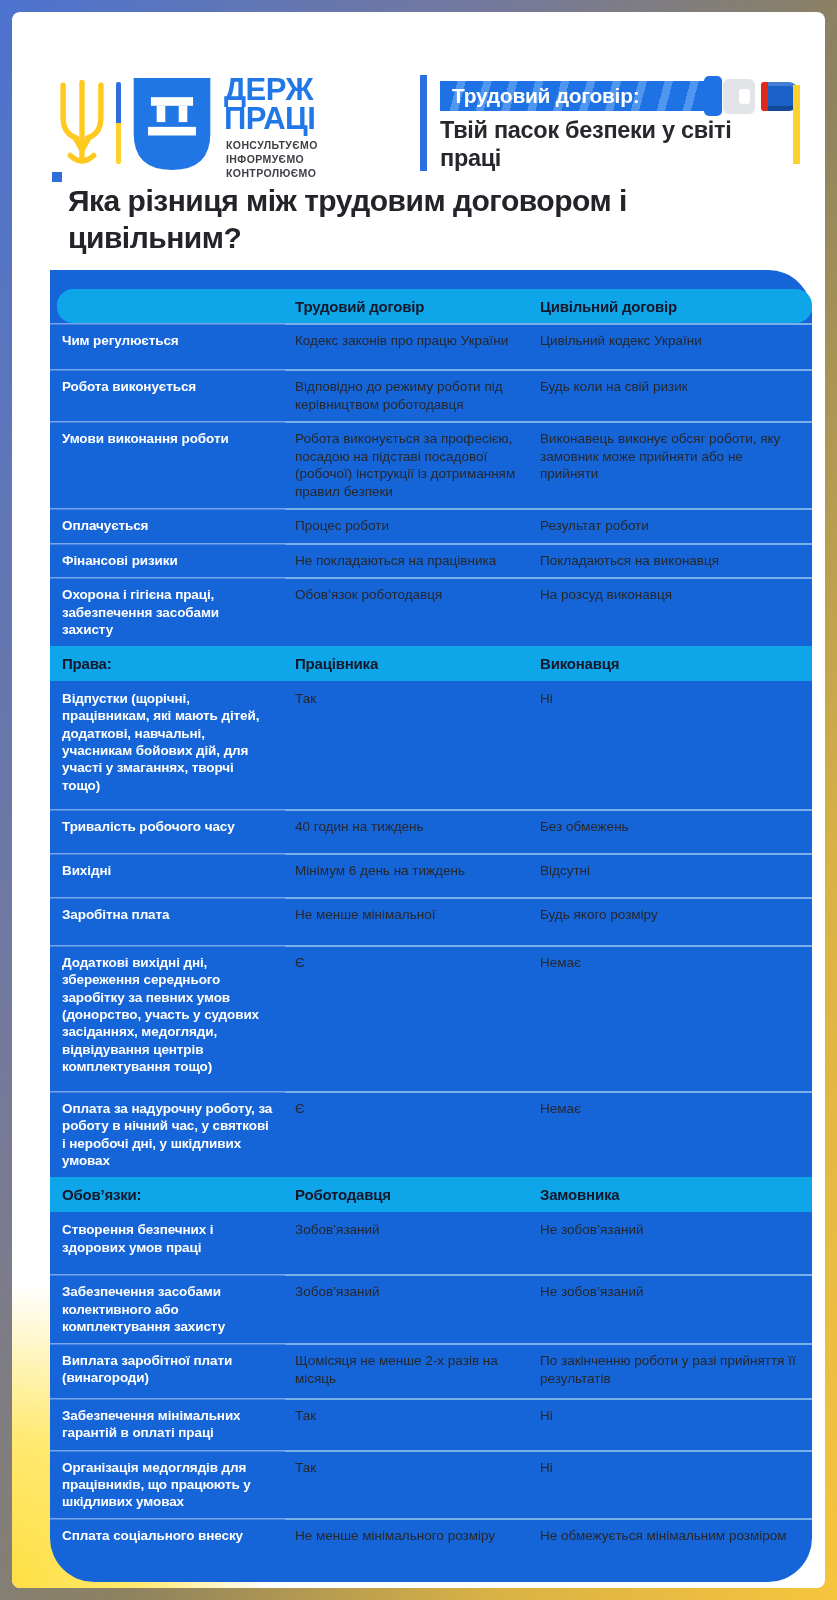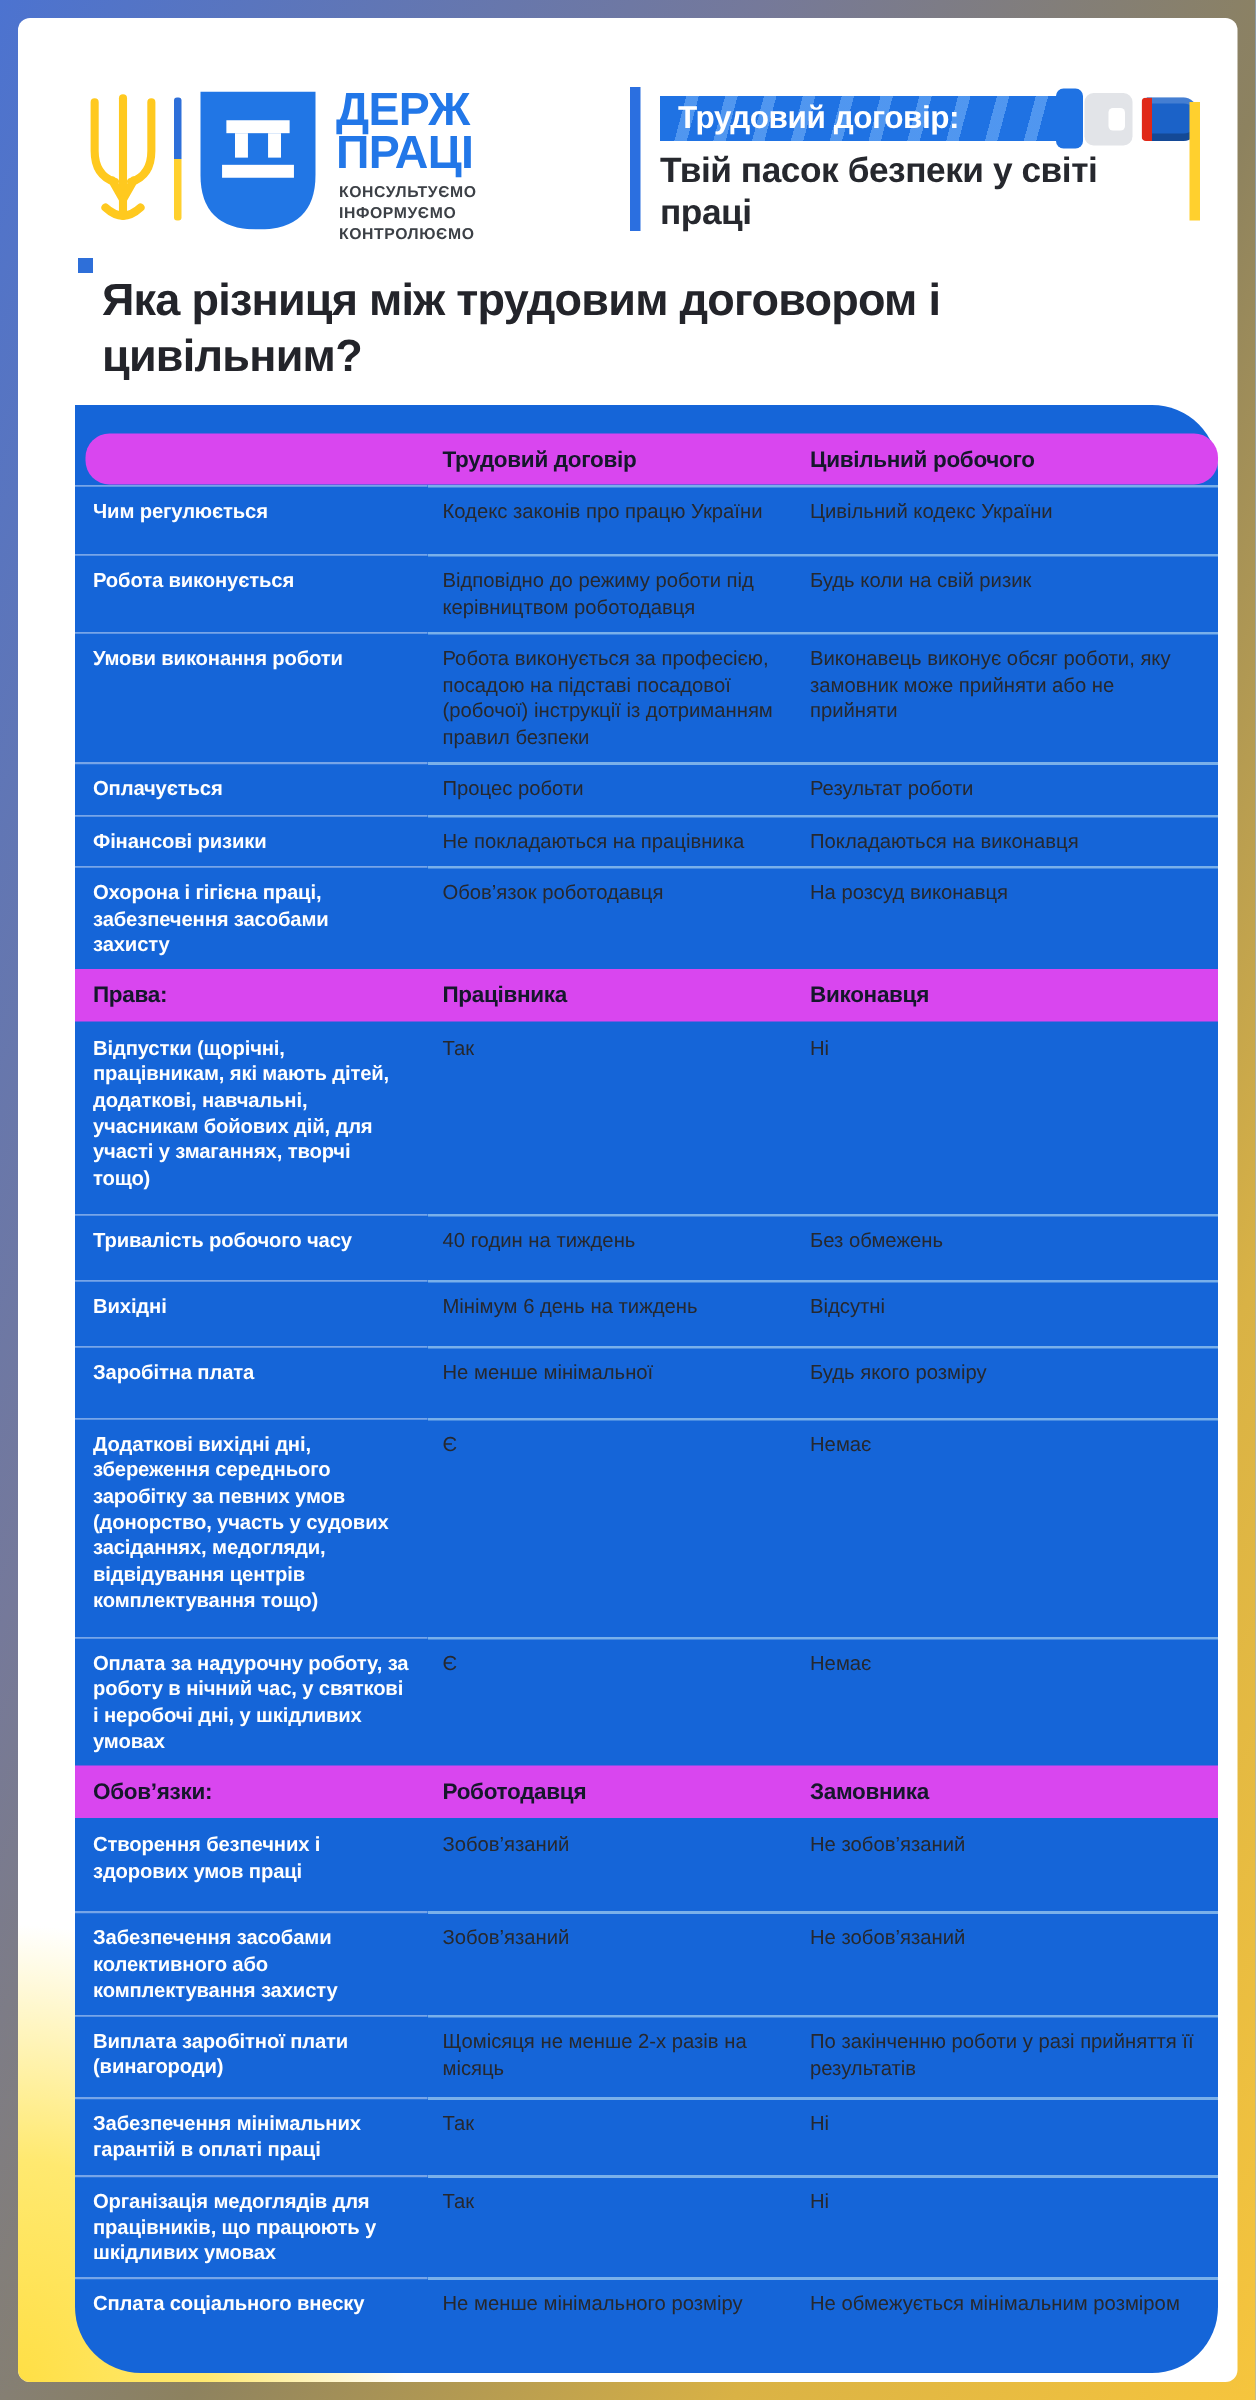--- a/index.html
+++ b/index.html
@@ -11,21 +11,21 @@
   }
   .card{
     position:absolute;left:12px;top:12px;right:12px;bottom:12px;
     background:#ffffff;border-radius:8px;overflow:hidden;
   }
   .corner-glow{
     position:absolute;left:0;bottom:0;width:340px;height:440px;z-index:0;
     background:radial-gradient(ellipse 115% 105% at 0% 100%, #ffdf45 0%, #ffe970 32%, rgba(255,255,255,0) 66%);
   }
   
-  .hdr{position:absolute;left:0;top:0;width:100%;height:155px;z-index:2;}
+  .hdr{position:absolute;left:0;top:17px;width:100%;height:155px;z-index:2;}
   .trident{position:absolute;left:43px;top:50px;}
   .flag-bar{position:absolute;left:104px;top:53px;width:5px;height:82px;
     background:linear-gradient(#2e6fd9 0 50%, #FFD02E 50% 100%);border-radius:2px;}
   .shield{position:absolute;left:119px;top:49px;}
   .org-name{position:absolute;left:212px;top:46px;font-size:31px;line-height:.94;
     font-weight:800;color:#2277E8;letter-spacing:-.5px;}
   .tagline{position:absolute;left:214px;top:110px;font-size:10.5px;line-height:1.32;
     font-weight:700;color:#3c4046;letter-spacing:.4px;}
   
   .vbar-blue{position:absolute;left:408px;top:46px;width:7px;height:96px;background:#2b6fe0;}
@@ -42,21 +42,21 @@
   .slogan{position:absolute;left:428px;top:88px;width:352px;font-size:23.5px;line-height:1.18;
     font-weight:800;color:#26282e;letter-spacing:-.3px;}
   
   .title-block{position:absolute;left:40px;top:160px;display:flex;z-index:2;flex-direction:column;}
   .title-bar{width:10px;height:78px;background:#2e6fd9;flex:0 0 10px;}
   .page-title{margin:0 0 0 16px;max-width:660px;font-size:30px;line-height:1.24;
     font-weight:800;color:#23242a;letter-spacing:-.5px;}
   
   .table{position:absolute;left:38px;top:258px;width:762px;min-height:1295px;z-index:1;padding-top:19px;box-sizing:border-box;}
   .blue-panel{position:absolute;inset:0;background:#1565d8;border-radius:0 44px 44px 44px;z-index:0;}
-  .band{position:relative;z-index:1;display:grid;background:#d946ef;height:35px;align-items:center;
+  .band{position:relative;z-index:1;display:grid;background:#0ea5e9;height:35px;align-items:center;
     font-weight:800;color:#15172b;font-size:15px;letter-spacing:-.2px;}
   .header-band{margin-left:7px;width:755px;border-radius:16px;height:34px;box-sizing:border-box;
     grid-template-columns:228px 245px 1fr;}
   .section-band{grid-template-columns:235px 245px 1fr;}
   .bcell.c0{padding-left:12px;}
   .bcell.c1,.bcell.c2{padding-left:10px;}
   #rows{position:relative;z-index:1;}
   .trow{display:grid;grid-template-columns:235px 245px 1fr;}
   .cell{box-sizing:border-box;}
   .cell.c0{padding:9px 12px 8px 12px;color:#ffffff;font-weight:700;font-size:13.5px;line-height:1.28;letter-spacing:-.1px;}
@@ -118,21 +118,21 @@
     <div class="title-block">
       <div class="title-bar"></div>
       <h1 class="page-title">Яка різниця між трудовим договором і цивільним?</h1>
     </div>
 
     <div class="table">
       <div class="blue-panel"></div>
       <div class="band header-band">
         <div class="bcell c0"></div>
         <div class="bcell c1">Трудовий договір</div>
-        <div class="bcell c2">Цивільний робочого</div>
+        <div class="bcell c2">Цивільний договір</div>
       </div>
       <div id="rows">
           <div class="trow div" style="min-height: 46px;">
             <div class="cell c0">Чим регулюється</div>
             <div class="cell c1">Кодекс законів про працю України</div>
             <div class="cell c2">Цивільний кодекс України</div>
           </div>
           <div class="trow div" style="min-height: 52px;">
             <div class="cell c0">Робота виконується</div>
             <div class="cell c1">Відповідно до режиму роботи під керівництвом роботодавця</div>

